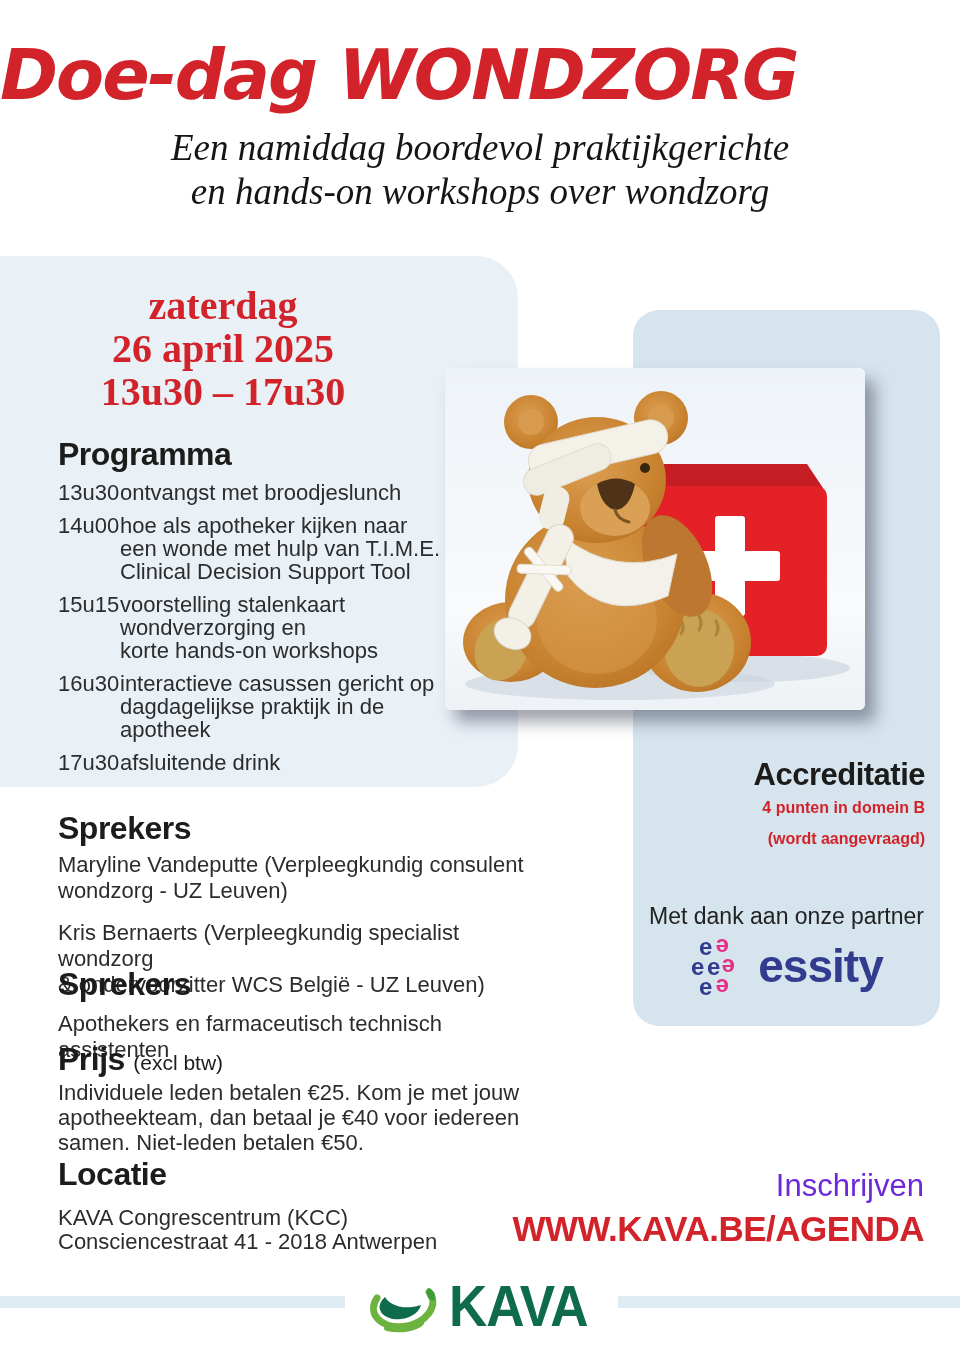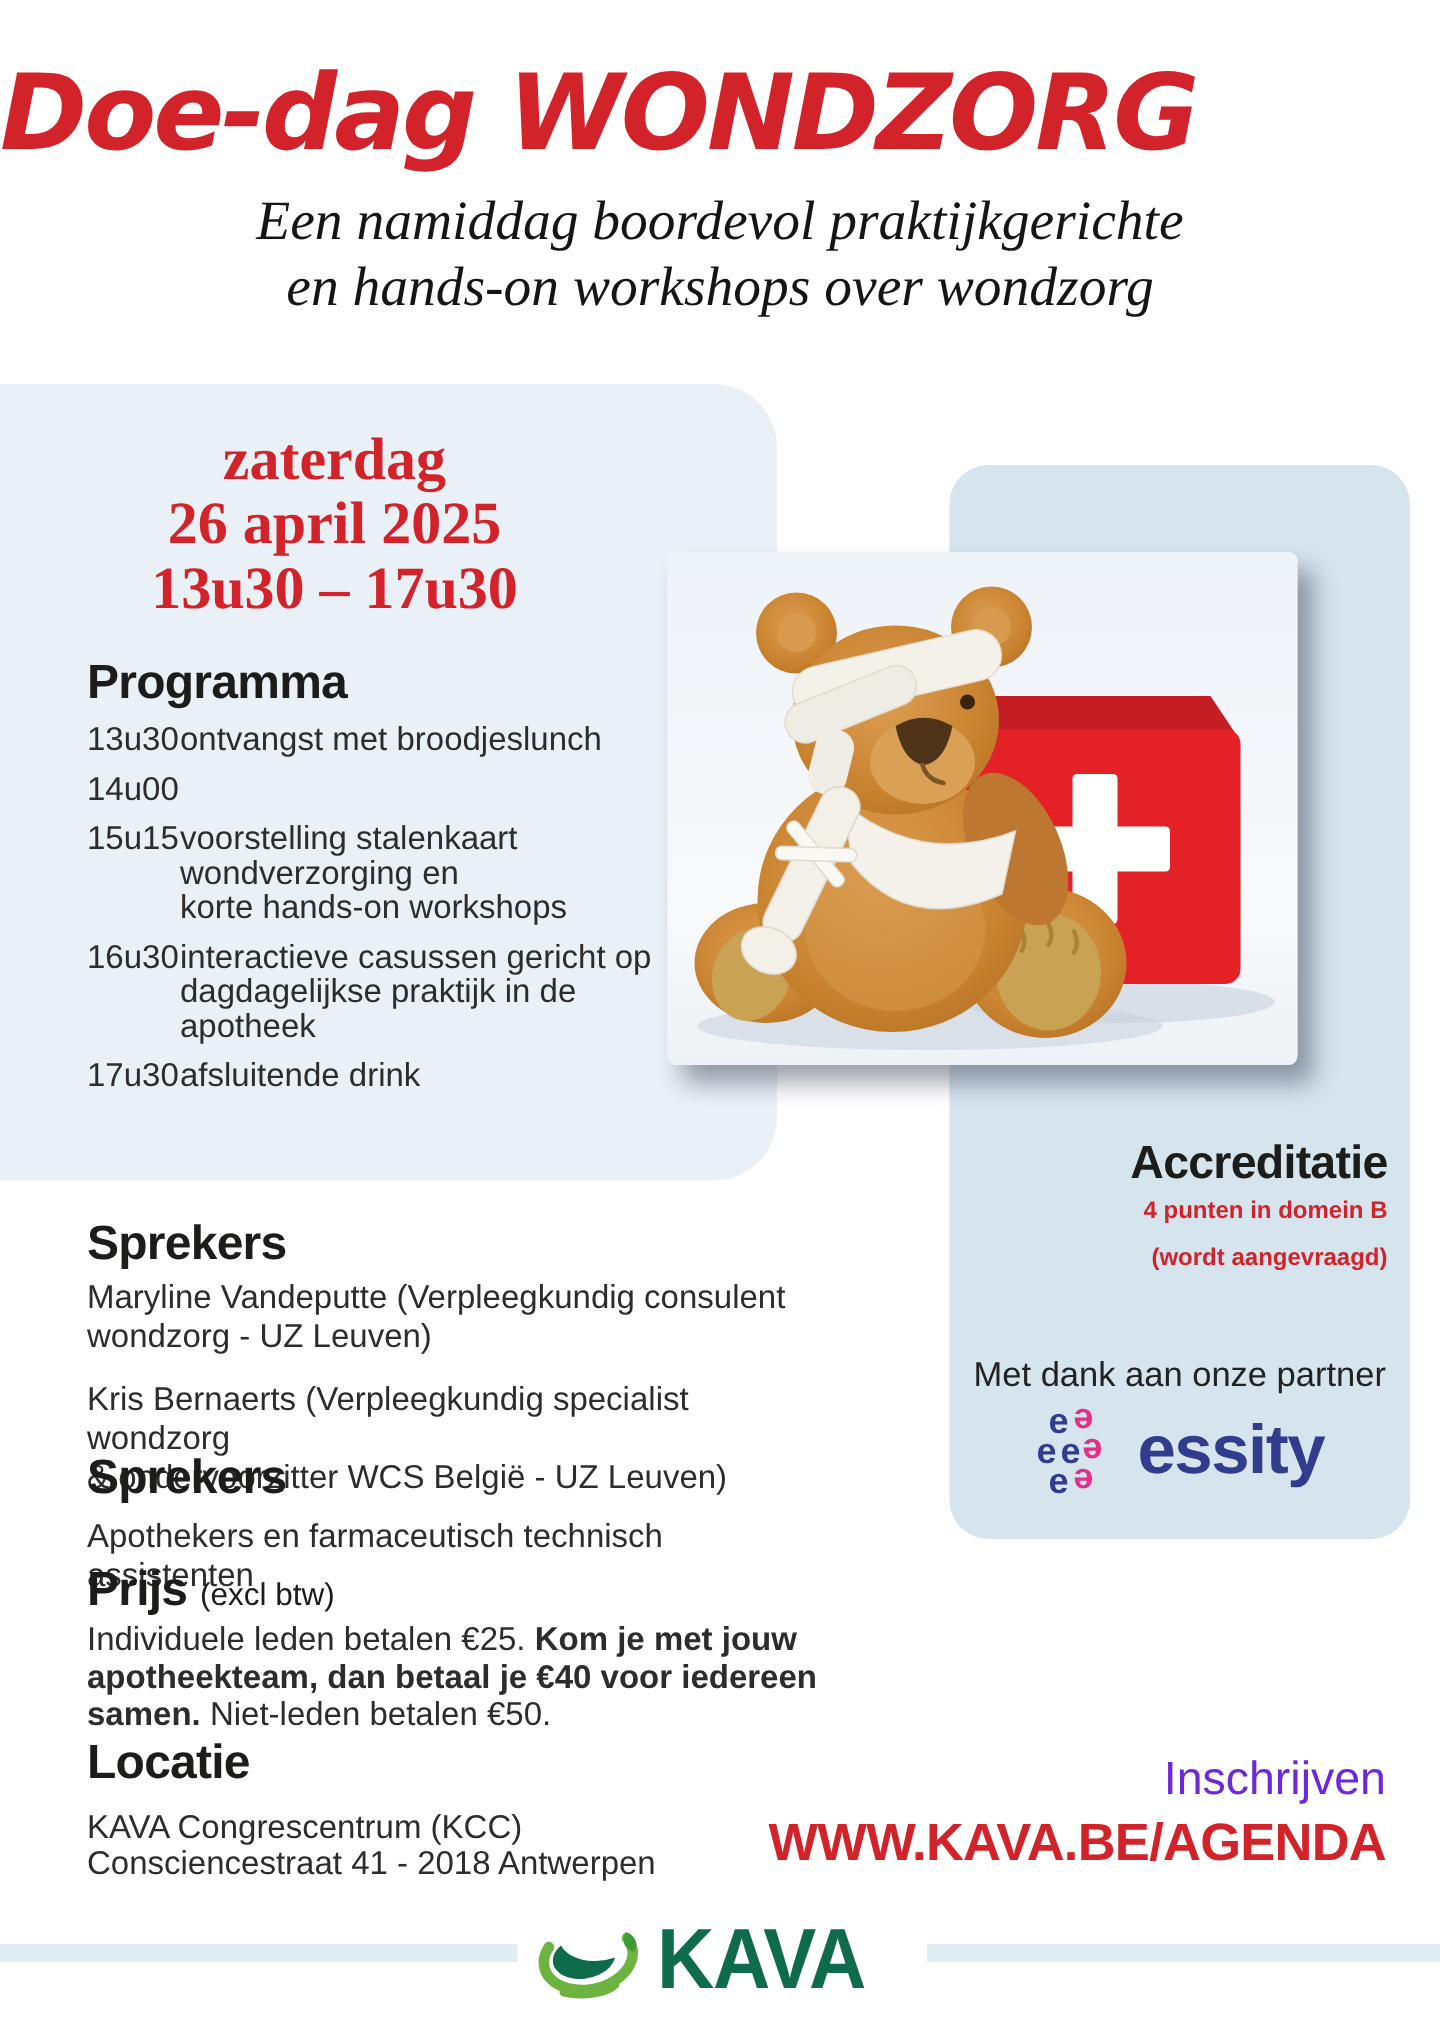--- a/index.html
+++ b/index.html
@@ -41,21 +41,21 @@
   
   .prog{position:absolute;left:58px;top:481px;width:420px;z-index:2;font-size:22px;color:#2c2c2c}
   .prog-row{display:flex;margin-bottom:10px;line-height:23px}
   .prog-time{width:62px;flex:0 0 62px}
   .prog-text{flex:1}
   
   .speaker-p{line-height:26px;margin:0 0 16px 0}
   
   .price-note{font-weight:400;font-size:21px;letter-spacing:0;color:#1c1c1a}
   .price-body{line-height:25px}
-  .price-body .b{font-weight:700}
+  .price-body .b{font-weight:400}
   
   .photo{
     position:absolute;left:445px;top:368px;width:420px;height:342px;
     background:#f7fafc;border-radius:6px;z-index:3;
     box-shadow:10px 12px 16px rgba(45,50,70,.45);
   }
   .photo svg{display:block;border-radius:6px}
   
   .accr-h{position:absolute;left:633px;top:757px;width:292px;text-align:right;
     font-weight:700;font-size:31px;color:#1c1c1a;z-index:2;letter-spacing:-.5px}
@@ -72,21 +72,21 @@
   
   .signup-label{position:absolute;right:36px;top:1168px;font-weight:400;
     font-size:31px;color:#6d28d9;z-index:2}
   .signup-url{position:absolute;right:36px;top:1209px;font-weight:700;
     font-size:35px;color:var(--red);z-index:2;letter-spacing:-.5px}
   
   .bar{position:absolute;top:1296px;height:12px;background:var(--bar-blue);z-index:1}
   .bar.left{left:0;width:345px}
   .bar.right{left:618px;width:342px}
   .kava{position:absolute;left:350px;top:1260px;width:260px;height:92px;
-    display:flex;align-items:center;justify-content:flex-start;gap:4px;z-index:2}
+    display:flex;align-items:center;justify-content:center;gap:4px;z-index:2}
   .kava-word{font-weight:700;font-size:57px;color:var(--kava-dark);
     letter-spacing:-1px;transform:scaleX(.93);transform-origin:left center;line-height:1}
 </style>
 </head>
 <body>
 
 <div class="page">
 
   <div class="title">Doe-dag WONDZORG</div>
   <div class="subtitle l2">en hands-on workshops over wondzorg</div>
@@ -102,20 +102,21 @@
   </div>
 
   <div class="h-sec" style="top:436px">Programma</div>
   <div class="prog">
       <div class="prog-row">
         <div class="prog-time">13u30</div>
         <div class="prog-text">ontvangst met broodjeslunch</div>
       </div>
       <div class="prog-row">
         <div class="prog-time">14u00</div>
+        <div class="prog-text">hoe als apotheker kijken naar<br>een wonde met hulp van T.I.M.E.<br>Clinical Decision Support Tool</div>
       </div>
       <div class="prog-row">
         <div class="prog-time">15u15</div>
         <div class="prog-text">voorstelling stalenkaart<br>wondverzorging en<br>korte hands-on workshops</div>
       </div>
       <div class="prog-row">
         <div class="prog-time">16u30</div>
         <div class="prog-text">interactieve casussen gericht op<br>dagdagelijkse praktijk in de<br>apotheek</div>
       </div>
       <div class="prog-row">

